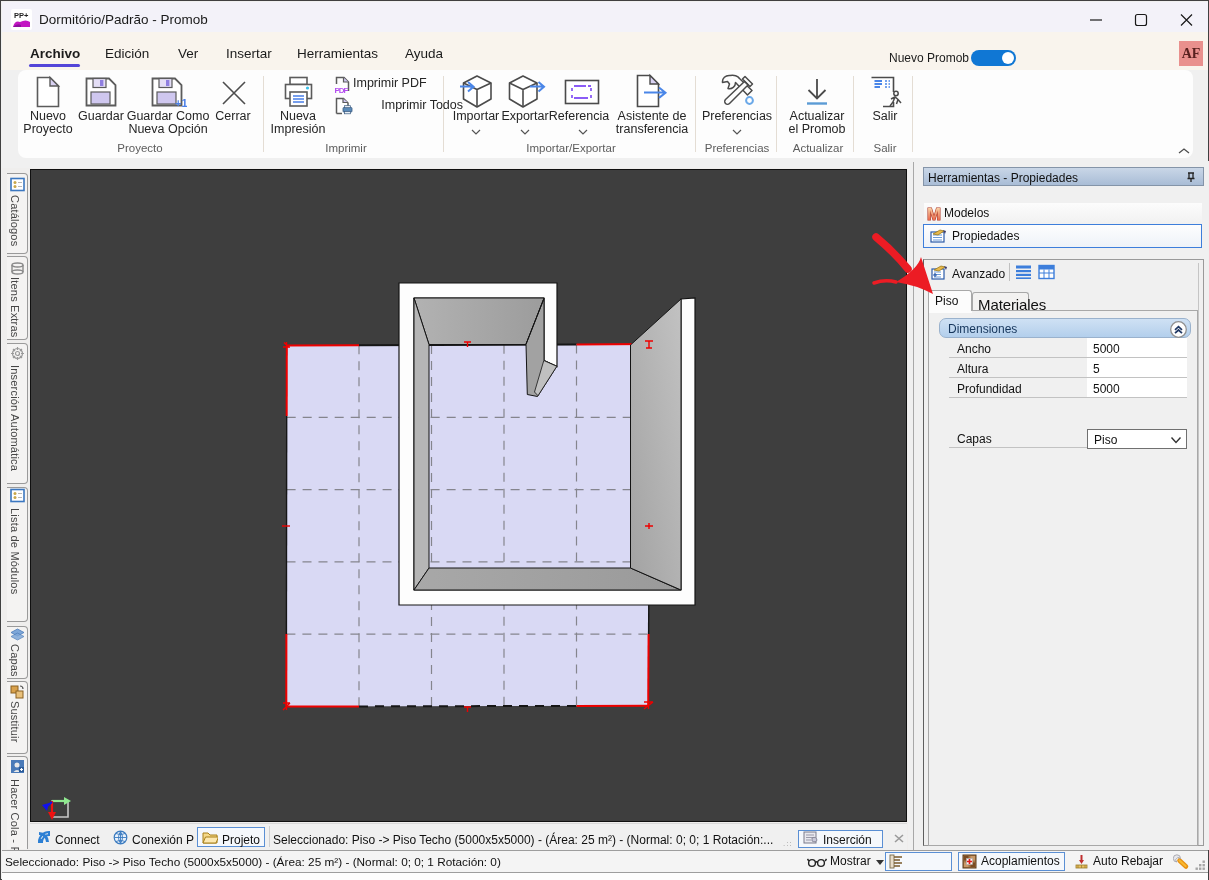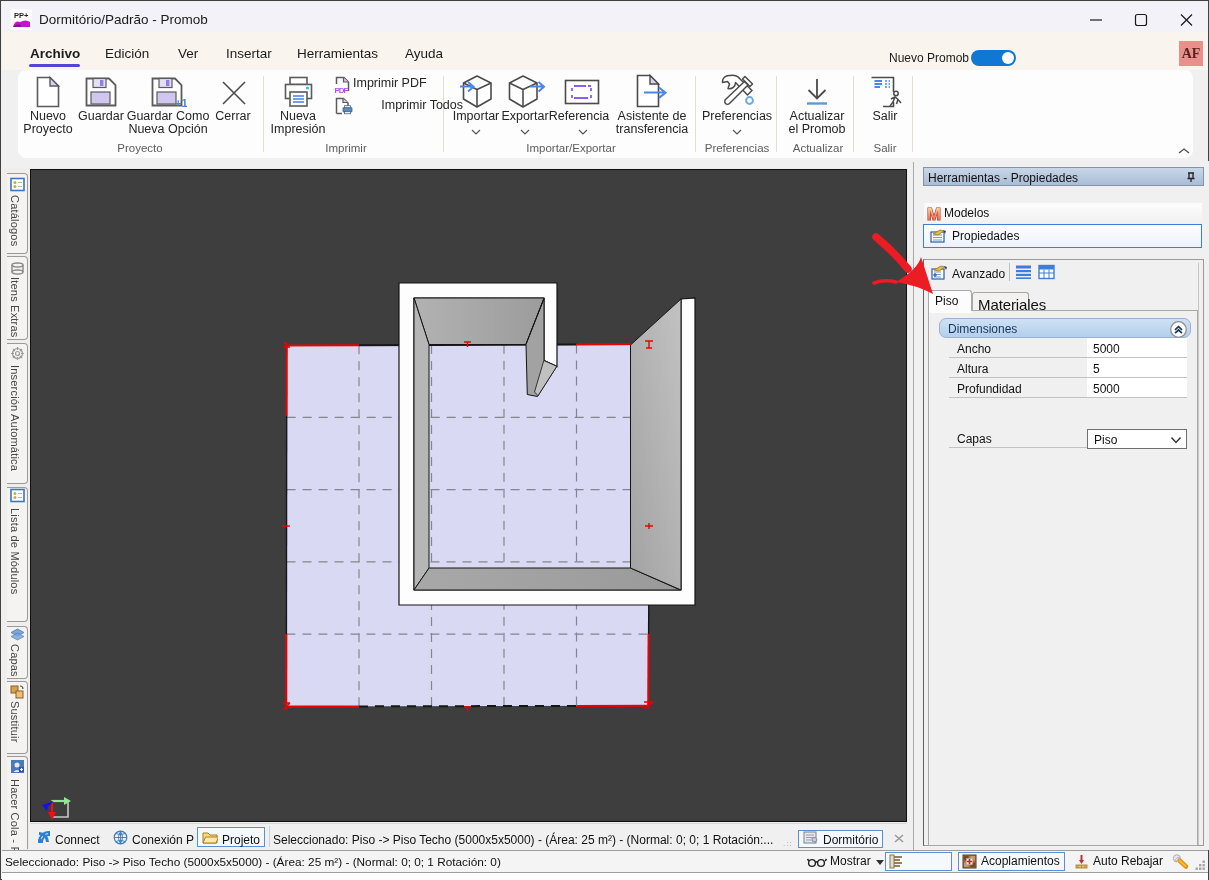--- a/index.html
+++ b/index.html
@@ -361,21 +361,21 @@
   <div class="bttext" style="left:221px;">Projeto</div>
   <div style="position:absolute;left:268px;top:825px;width:1px;height:21px;background:#cfcfcf;"></div>
   <div class="bttext" style="left:272px;">Seleccionado: Piso -&gt; Piso Techo (5000x5x5000) - (Área: 25 m²) - (Normal: 0; 0; 1 Rotación:...</div>
   <div style="position:absolute;left:782px;top:838px;width:12px;height:8px;color:#9a9a9a;font-size:8px;letter-spacing:1px;">.::</div>
   <div style="position:absolute;left:797px;top:829px;width:85px;height:18px;border:1px solid #5a8fd4;background:#f5f8fc;"></div>
   <svg style="position:absolute;left:802px;top:830px" width="16" height="14">
       <rect x="1" y="1" width="12" height="11" fill="#e8e8ee" stroke="#7a7a8a" stroke-width="1"></rect>
       <path d="M3 4 h8 M3 6.5 h8 M3 9 h5" stroke="#9a9aaa" stroke-width="1"></path>
       <path d="M9 7 q4 -2 5 2 q-1 3 -5 1 z" fill="#c8c8d8" stroke="#7a7a8a" stroke-width="0.8"></path>
     </svg>
-  <div class="bttext" style="left:822px;">Dormitório</div>
+  <div class="bttext" style="left:822px;">Inserción</div>
   <svg style="position:absolute;left:892px;top:832px" width="12" height="11">
       <path d="M2 2 L10 9 M10 2 L2 9" stroke="#9a9a9a" stroke-width="1.6"></path>
     </svg>
   <div id="rpanel"></div>
   <div style="position:absolute;left:912px;top:161px;width:1px;height:688px;background:#a8a8a8;"></div>
 
   <div style="position:absolute;left:922px;top:166px;width:281px;height:19px;background:linear-gradient(#c9d6e7,#a9bdd6);border:1px solid #8494a8;">
     <div class="ptext" style="position:absolute;left:4px;top:2.5px;">Herramientas - Propiedades</div>
     <svg style="position:absolute;right:6px;top:3px" width="12" height="13">
         <path d="M3 2 H9 M4 2 V7 M8 2 V7 M2.5 7.5 H9.5 M6 7.5 V11" fill="none" stroke="#222" stroke-width="1.3"></path>

